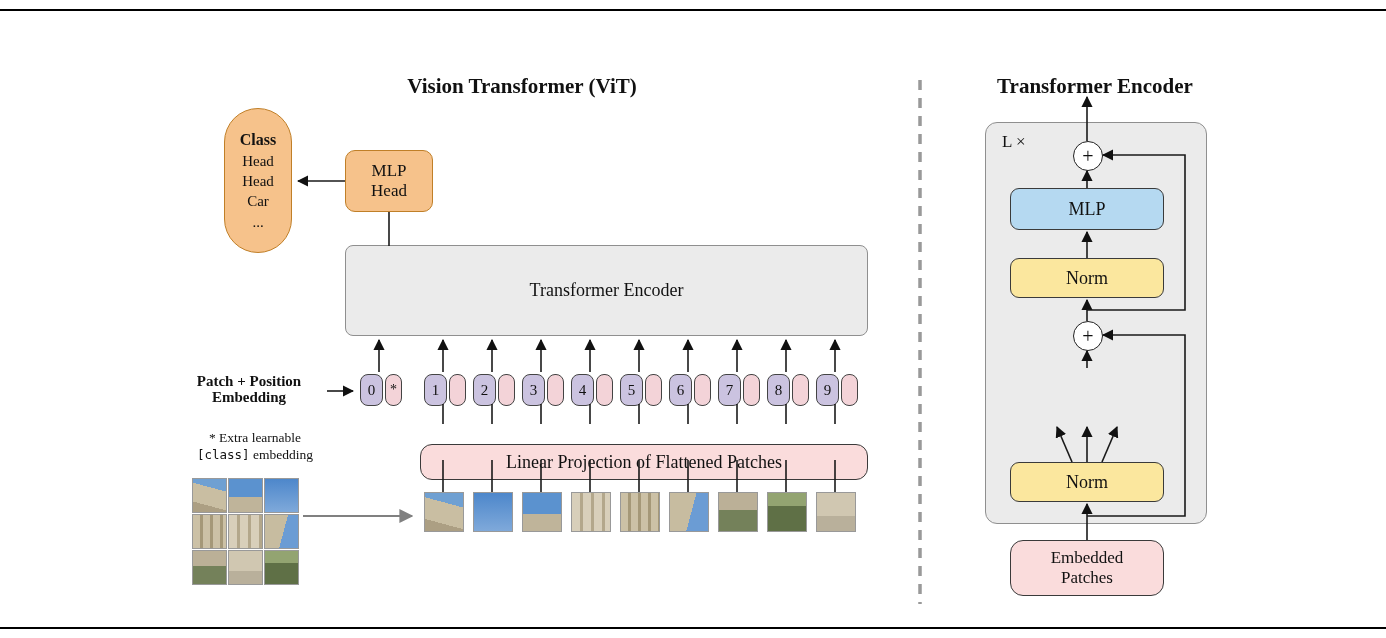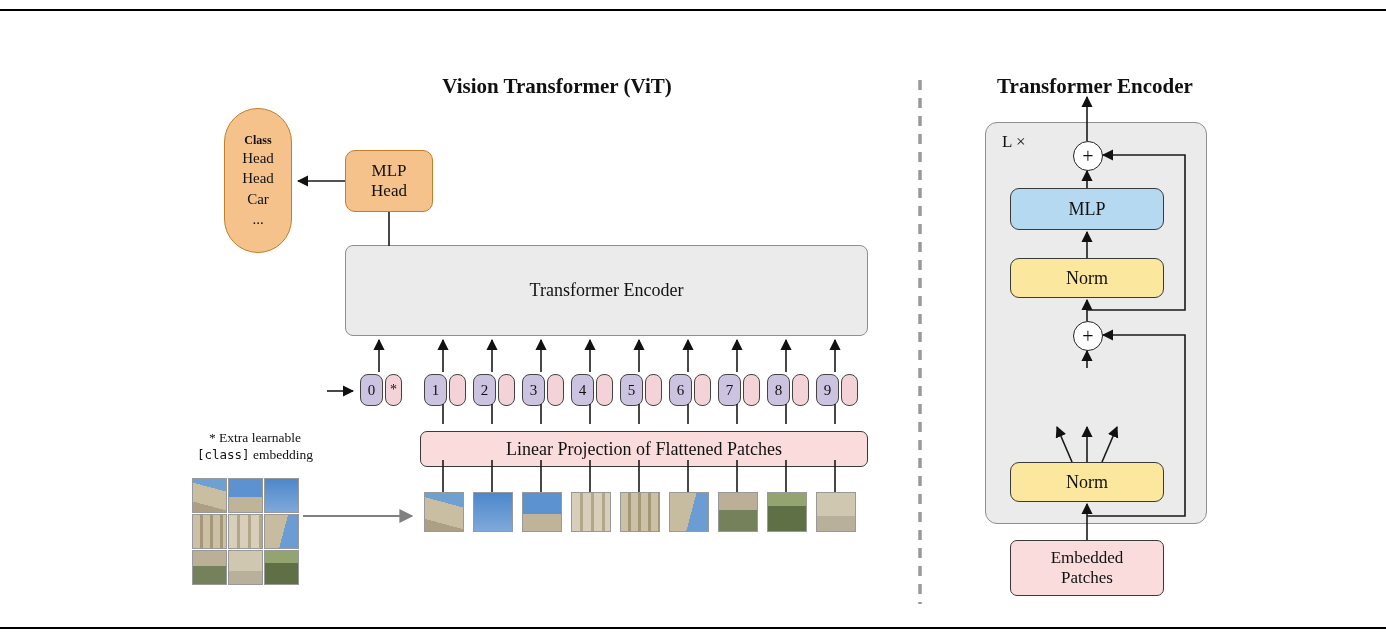--- a/index.html
+++ b/index.html
@@ -11,21 +11,21 @@
   .box{position:absolute;box-sizing:border-box;border:1.6px solid #333;border-radius:8px;
        display:flex;flex-direction:column;align-items:center;justify-content:center;
        text-align:center;line-height:1.15;}
   .orange{background:#F6C28B;border-color:#C07F28;}
   .grayc{background:#EBEBEB;border-color:#8F8F8F;}
   .pinkc{background:#FADCDC;border-color:#3a3a3a;}
   .yellowc{background:#FBE79E;border-color:#3a3a3a;}
   .greenc{background:#ACD793;border-color:#3a3a3a;}
   .bluec{background:#B5D9F1;border-color:#3a3a3a;}
   .class-pill{border-radius:34px;font-size:15px;line-height:1.35;}
-  .class-title{font-weight:bold;font-size:12px;}
+  .class-title{font-weight:bold;font-size:16px;}
   .lbl18{font-size:18px;}
   .lbl17{font-size:17px;}
   .token{position:absolute;top:374px;height:30px;display:flex;gap:2px;}
   .tok-pos{width:21px;height:30px;border:1.4px solid #444;border-radius:8px;background:#CBC3E0;
            display:flex;align-items:center;justify-content:center;font-size:15px;}
   .tok-patch{width:15px;height:30px;border:1.4px solid #444;border-radius:8px;background:#F3D3D8;
            display:flex;align-items:center;justify-content:center;font-size:14px;}
   .circle{position:absolute;width:28px;height:28px;border-radius:50%;background:#fff;
           border:1.6px solid #222;display:flex;align-items:center;justify-content:center;
           font-size:20px;line-height:1;}
@@ -46,39 +46,43 @@
   svg.overlay{position:absolute;left:0;top:0;pointer-events:none;}
 </style>
 </head>
 <body>
 
 <div id="stage">
 
   <div class="edge" style="top:9px"></div>
   <div class="edge" style="top:627px"></div>
 
-  <div class="title" style="left:307px;top:74px;width:500px">Vision Transformer (ViT)</div>
+  <div class="title" style="left:272px;top:74px;width:500px">Vision Transformer (ViT)</div>
 
   <div class="box orange class-pill" style="left:224px;top:108px;width:68px;height:145px">
     <div class="class-title">Class</div>
     <div>Head</div>
     <div>Head</div>
     <div>Car</div>
     <div>...</div>
   </div>
 
   <div class="box orange lbl17" style="left:345px;top:150px;width:88px;height:62px;border-radius:10px">
     <div>MLP</div>
     <div>Head</div>
   </div>
 
   <div class="box grayc lbl18" style="left:345px;top:245px;width:523px;height:91px">
     <div>Transformer Encoder</div>
   </div>
 
+  <div class="ppl" style="left:175px;top:373px;width:148px">
+    <div>Patch + Position</div>
+    <div>Embedding</div>
+  </div>
 
   <div class="note" style="left:180px;top:418px;width:150px">
     <div>* Extra learnable</div>
     <div><span class="mono">[class]</span>
       <span>embedding</span></div>
   </div>
 
   <div class="token" style="left:360px">
     <span class="tok-pos">0</span>
     <span class="tok-patch">*</span>
@@ -113,21 +117,21 @@
   </div>
   <div class="token" style="left:767px">
     <span class="tok-pos">8</span>
     <span class="tok-patch"></span>
   </div>
   <div class="token" style="left:816px">
     <span class="tok-pos">9</span>
     <span class="tok-patch"></span>
   </div>
 
-  <div class="box pinkc lbl18" style="left:420px;top:431px;width:448px;height:36px;border-radius:7px">
+  <div class="box pinkc lbl18" style="left:420px;top:444px;width:448px;height:36px;border-radius:12px">
     <div>Linear Projection of Flattened Patches</div>
   </div>
 
   <div class="patch p1" style="left:424px;top:492px"></div>
   <div class="patch p3" style="left:473px;top:492px"></div>
   <div class="patch p2" style="left:522px;top:492px"></div>
   <div class="patch p5" style="left:571px;top:492px"></div>
   <div class="patch p4" style="left:620px;top:492px"></div>
   <div class="patch p6" style="left:669px;top:492px"></div>
   <div class="patch p7" style="left:718px;top:492px"></div>
@@ -166,21 +170,21 @@
 
   <div class="circle" style="left:1073px;top:321px">
     <span>+</span>
   </div>
 
 
   <div class="box yellowc lbl18" style="left:1010px;top:462px;width:154px;height:40px;border-radius:9px">
     <div>Norm</div>
   </div>
 
-  <div class="box pinkc lbl17" style="left:1010px;top:540px;width:154px;height:56px;border-radius:7px">
+  <div class="box pinkc lbl17" style="left:1010px;top:540px;width:154px;height:56px;border-radius:13px">
     <div>Embedded</div>
     <div>Patches</div>
   </div>
 
   <svg class="overlay" width="1386" height="638" viewBox="0 0 1386 638">
     <defs>
       <marker id="arrow" viewBox="0 0 10 10" refX="9" refY="5" markerWidth="7" markerHeight="7" orient="auto-start-reverse">
         <path d="M0,0 L10,5 L0,10 z" fill="#111"></path>
       </marker>
       <marker id="arrowg" viewBox="0 0 10 10" refX="9" refY="5" markerWidth="7" markerHeight="7" orient="auto-start-reverse">

